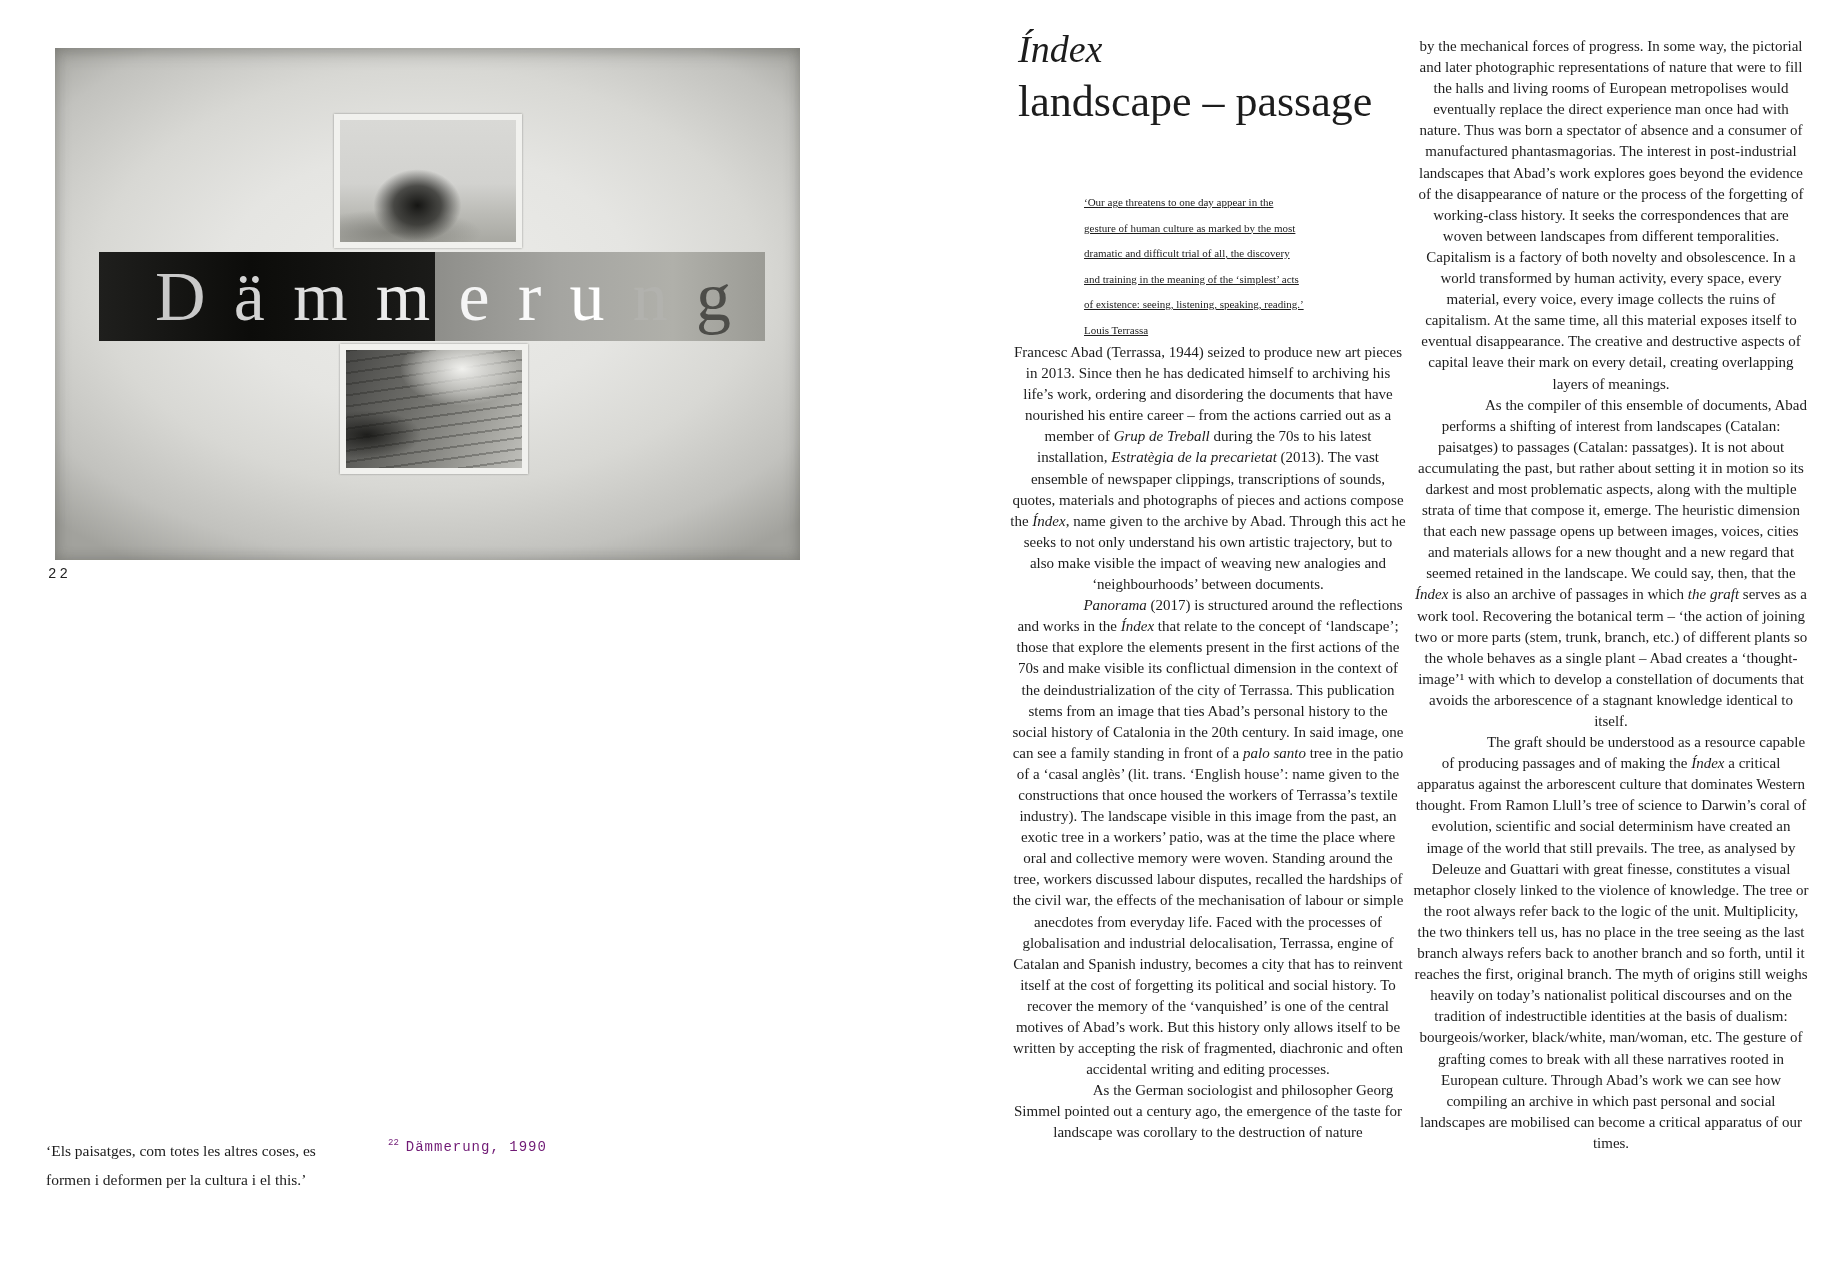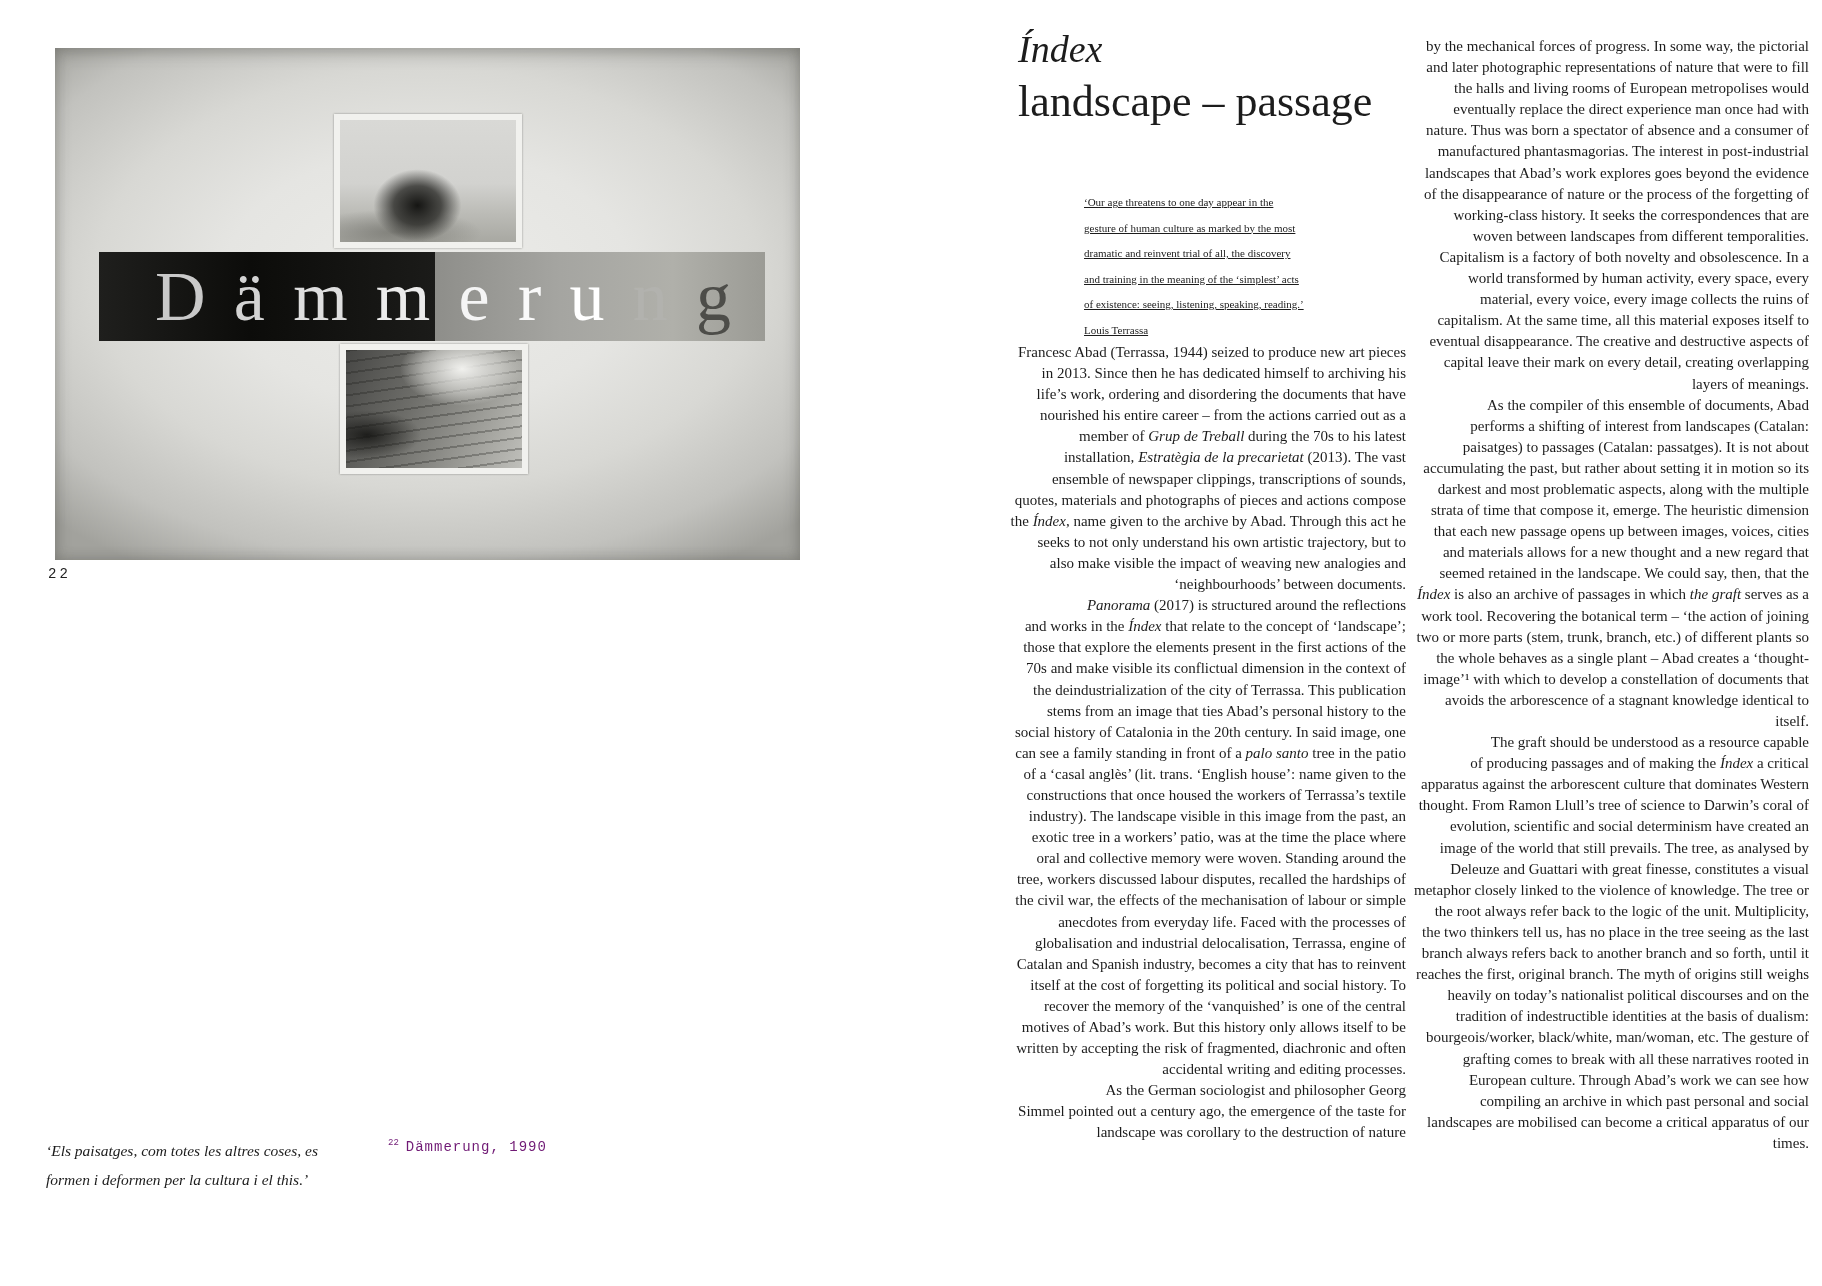--- a/index.html
+++ b/index.html
@@ -30,36 +30,36 @@
     background:linear-gradient(90deg,#1f1f1d 0%,#0c0c0a 45%,#1b1b19 100%);}
   .banner-light{position:absolute;left:336px;top:0;right:0;height:100%;
     background:linear-gradient(90deg,#8e8e8a 0%,#a5a5a1 38%,#b0b0aa 72%,#9b9b95 100%);}
   .banner-letters{position:absolute;inset:0;display:flex;align-items:center;
     justify-content:space-between;padding:0 34px 0 56px;
     font-family:"Liberation Serif",serif;font-size:70px;line-height:1;}
 
   .page-number{position:absolute;left:48px;top:566px;
     font-family:"Liberation Mono",monospace;font-size:14px;letter-spacing:3px;color:#222;}
 
-  .caption-quote{position:absolute;left:46px;top:1136px;font-size:15.5px;line-height:29px;white-space:nowrap;font-style:italic;}
+  .caption-quote{position:absolute;left:46px;top:1136px;font-size:15.5px;line-height:29px;white-space:nowrap;}
   .caption-ref{position:absolute;left:388px;top:1138px;
     font-family:"Liberation Mono",monospace;font-size:14px;letter-spacing:1px;color:#701a75;white-space:nowrap;}
   .caption-ref sup{font-size:9px;letter-spacing:0;margin-right:7px;}
 
   
   .chapter-title{position:absolute;left:1018px;top:30px;margin:0;
     font-size:38px;font-weight:normal;font-style:italic;line-height:1;}
   .chapter-subtitle{position:absolute;left:1018px;top:80px;margin:0;
     font-size:44px;font-weight:normal;line-height:1;}
 
   .epigraph{position:absolute;left:1084px;top:190px;margin:0;
     font-size:11px;line-height:25.5px;white-space:nowrap;text-decoration:underline;}
   .ep-author{margin:0;}
 
-  .col{position:absolute;width:396px;font-size:15px;line-height:21.1px;text-align:right;}
+  .col{position:absolute;width:396px;font-size:15px;line-height:21.1px;text-align:center;}
   .col1{left:1010px;top:342px;}
   .col2{left:1413px;top:36px;}
   .col p{margin:0;}
   .col p.ind{text-indent:70px;}
 </style>
 </head>
 <body>
 
 <div class="spread">
 
@@ -99,21 +99,21 @@
 
   <section>
 
     <h1 class="chapter-title">Índex</h1>
     <h2 class="chapter-subtitle">landscape – passage</h2>
 
     <blockquote class="epigraph">
       <div id="epigraph-lines">
           <div>‘Our age threatens to one day appear in the</div>
           <div>gesture of human culture as marked by the most</div>
-          <div>dramatic and reinvent trial of all, the discovery</div>
+          <div>dramatic and difficult trial of all, the discovery</div>
           <div>and training in the meaning of the ‘simplest’ acts</div>
           <div>of existence: seeing, listening, speaking, reading.’</div>
         </div>
       <div class="ep-author">Louis Terrassa</div>
     </blockquote>
 
     <div class="col col1" id="col1">
         <p>Francesc Abad (Terrassa, 1944) seized to produce new art pieces in 2013. Since then he has dedicated himself to archiving his life’s work, ordering and disordering the documents that have nourished his entire career – from the actions carried out as a member of <i>Grup de Treball</i> during the 70s to his latest installation, <i>Estratègia de la precarietat</i> (2013). The vast ensemble of newspaper clippings, transcriptions of sounds, quotes, materials and photographs of pieces and actions compose the <i>Índex</i>, name given to the archive by Abad. Through this act he seeks to not only understand his own artistic trajectory, but to also make visible the impact of weaving new analogies and ‘neighbourhoods’ between documents.</p>
         <p class="ind"><i>Panorama</i> (2017) is structured around the reflections and works in the <i>Índex</i> that relate to the concept of ‘landscape’; those that explore the elements present in the first actions of the 70s and make visible its conflictual dimension in the context of the deindustrialization of the city of Terrassa. This publication stems from an image that ties Abad’s personal history to the social history of Catalonia in the 20th century. In said image, one can see a family standing in front of a <i>palo santo</i> tree in the patio of a ‘casal anglès’ (lit. trans. ‘English house’: name given to the constructions that once housed the workers of Terrassa’s textile industry). The landscape visible in this image from the past, an exotic tree in a workers’ patio, was at the time the place where oral and collective memory were woven. Standing around the tree, workers discussed labour disputes, recalled the hardships of the civil war, the effects of the mechanisation of labour or simple anecdotes from everyday life. Faced with the processes of globalisation and industrial delocalisation, Terrassa, engine of Catalan and Spanish industry, becomes a city that has to reinvent itself at the cost of forgetting its political and social history. To recover the memory of the ‘vanquished’ is one of the central motives of Abad’s work. But this history only allows itself to be written by accepting the risk of fragmented, diachronic and often accidental writing and editing processes.</p>
         <p class="ind">As the German sociologist and philosopher Georg Simmel pointed out a century ago, the emergence of the taste for landscape was corollary to the destruction of nature</p>

